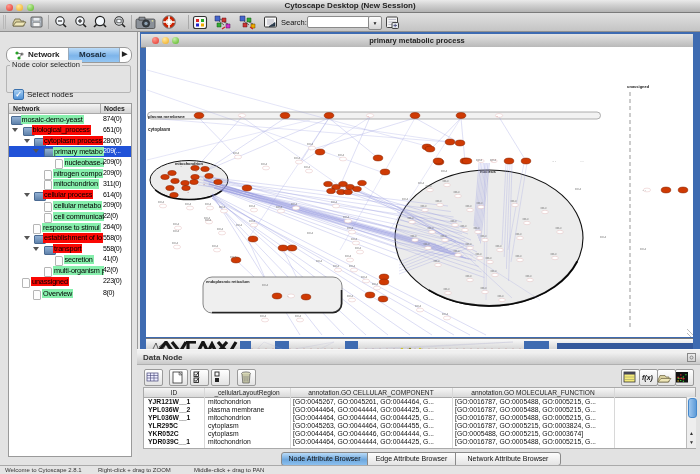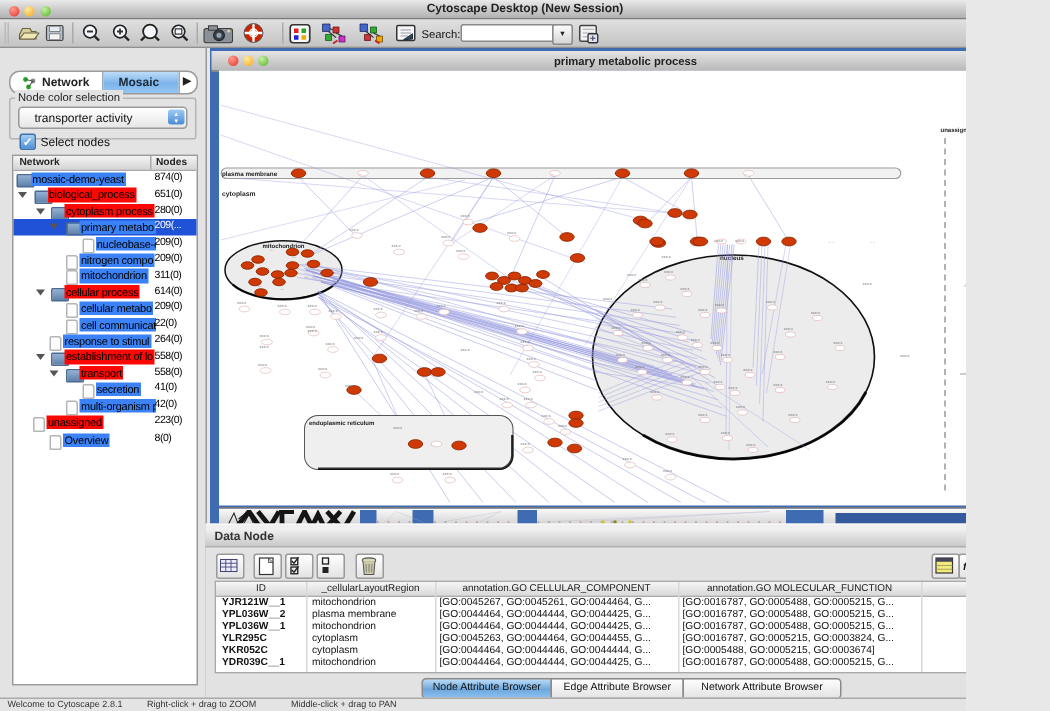--- a/index.html
+++ b/index.html
@@ -1,17 +1,17 @@
 <!DOCTYPE html>
 <html><head>
 <meta charset="utf-8">
 <style>
   html,body{margin:0;padding:0;}
   body{width:700px;height:474px;font-family:"Liberation Sans",sans-serif;overflow:hidden;background:#e8e8e8;}
-  #app{position:absolute;left:0;top:0;width:644px;height:474px;overflow:hidden;}
+  #app{position:absolute;left:0;top:0;width:700px;height:474px;overflow:hidden;}
   .abs{position:absolute;}
   #titlebar{left:0;top:0;width:700px;height:12px;
     background:linear-gradient(#eaeaea,#cfcfcf 45%,#b2b2b2);border-bottom:1px solid #7a7a7a;}
   #titlebar .t{width:100%;text-align:center;font-size:8px;font-weight:bold;color:#222;line-height:12px;}
   .light{position:absolute;top:4px;width:7px;height:7px;border-radius:50%;}
   #toolbar{left:0;top:13px;width:700px;height:18px;
     background:linear-gradient(#e0e0e0,#c4c4c4);border-bottom:1px solid #909090;}
   .tsep{position:absolute;top:2px;width:1px;height:14px;background:#aaa;}
   #search-label{left:281px;top:5px;font-size:7.5px;color:#111;}
   #search-field{left:307px;top:3px;width:61px;height:10px;background:#fff;border:1px solid #8a8a8a;border-radius:2px;}
@@ -30,21 +30,21 @@
   #chk{left:13px;top:57px;width:9px;height:9px;background:linear-gradient(#a6cef2,#4f92d8);border:1px solid #3a71ad;border-radius:2px;color:#fff;font-size:8px;line-height:9px;text-align:center;font-weight:bold;}
   #chklbl{left:27px;top:58px;font-size:8px;color:#111;}
   #tree{left:8px;top:71px;width:122px;height:352px;background:#fff;border:1px solid #9a9a9a;}
   #treehdr{position:absolute;left:0;top:0;width:122px;height:9px;background:linear-gradient(#f4f4f4,#d4d4d4);border-bottom:1px solid #aaa;font-size:6.8px;font-weight:bold;color:#222;}
   .trow{position:absolute;left:0;width:122px;height:10.8px;font-size:7.3px;letter-spacing:-0.15px;}
   .tlab{position:absolute;top:0.5px;height:9.4px;line-height:9.6px;padding:0 1px;color:#000;white-space:nowrap;overflow:hidden;}
   .tval{position:absolute;left:94px;top:1px;font-size:7px;color:#000;letter-spacing:-0.3px;}
   .tri{position:absolute;top:3px;width:0;height:0;border-left:3px solid transparent;border-right:3px solid transparent;border-top:4px solid #555;}
   .fold{position:absolute;top:2px;width:10px;height:7px;background:linear-gradient(#93b1d4,#5f82ab);border:1px solid #4a6a92;border-radius:1px;}
   .file{position:absolute;top:1.5px;width:6px;height:8px;background:#fdfdfd;border:1px solid #b5b5b5;border-radius:1px 2px 1px 1px;}
-  .grn{background:#3b82f6;}
+  .grn{background:#86efac;}
   .red{background:#fb0804;}
   #netwin{left:140px;top:32px;width:560px;height:321px;background:#3e6bb1;}
   #nettitle{left:1px;top:2px;width:552px;height:13px;background:linear-gradient(#e4e4e4,#b9b9b9);border-bottom:1px solid #888;}
   #nettitle .t{width:100%;text-align:center;font-size:7.5px;font-weight:bold;color:#222;line-height:13px;}
   #netcanvas{left:6px;top:15px;width:547px;height:290px;background:#fff;}
   #netband{left:6px;top:306px;width:547px;height:12px;background:linear-gradient(#fafafa,#cfcfcf);border-top:1px solid #777;overflow:hidden;}
   #dpanel{left:137px;top:349px;width:563px;height:116px;background:#e2e2e2;border-top:1px solid #f8f8f8;}
   #dptitle{left:0;top:0;width:563px;height:14px;background:linear-gradient(#f0f0f0 20%,#c9c9c9);border-bottom:1px solid #b0b0b0;}
   #dptitle span{position:absolute;left:6px;top:3px;font-size:8px;font-weight:bold;color:#333;}
   .dbtn{position:absolute;top:19px;width:17px;height:15px;background:linear-gradient(#ffffff,#e3e3e3);border:1px solid #9a9a9a;border-radius:2px;}
@@ -154,24 +154,20 @@
           <circle cx="7" cy="3" r="1.6" fill="#888"></circle>
           <circle cx="4" cy="7" r="1.6" fill="#2a2"></circle>
           <path d="M2 2 L7 3 L4 7" fill="none" stroke="#555" stroke-width="0.7"></path>
         </svg>
   <div class="lbl" style="left:21px">Network</div>
   <div class="lbl" style="left:72px;color:#1a2a3a">Mosaic</div>
   <div class="lbl" style="left:115px;font-size:7px;">▶</div>
 </div>
 <div class="abs" id="grpbox"></div>
 <div class="abs" id="grplabel">Node color selection</div>
-<div class="abs" id="combo">
-        <div class="txt">transporter activity</div>
-        <div class="step">▲<br>▼</div>
-      </div>
 <div class="abs" id="chk">✓</div>
 <div class="abs" id="chklbl">Select nodes</div>
 <div class="abs" id="tree">
 <div id="treehdr">
           <span style="position:absolute;left:4px;top:1px">Network</span>
           <span style="position:absolute;left:95px;top:1px">Nodes</span>
   <div style="position:absolute;left:91px;top:0;width:1px;height:9px;background:#aaa"></div>
         </div>
 <div class="trow" style="top:10.0px;">
           <div class="fold" style="left:2.0px"></div>

